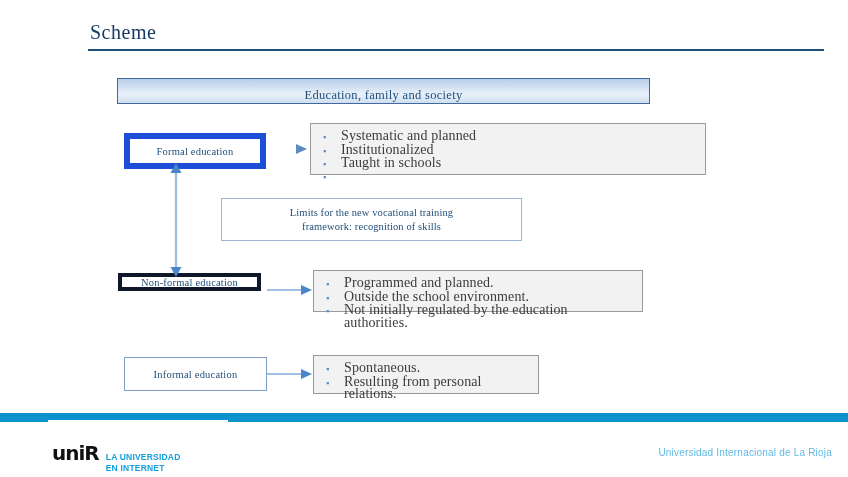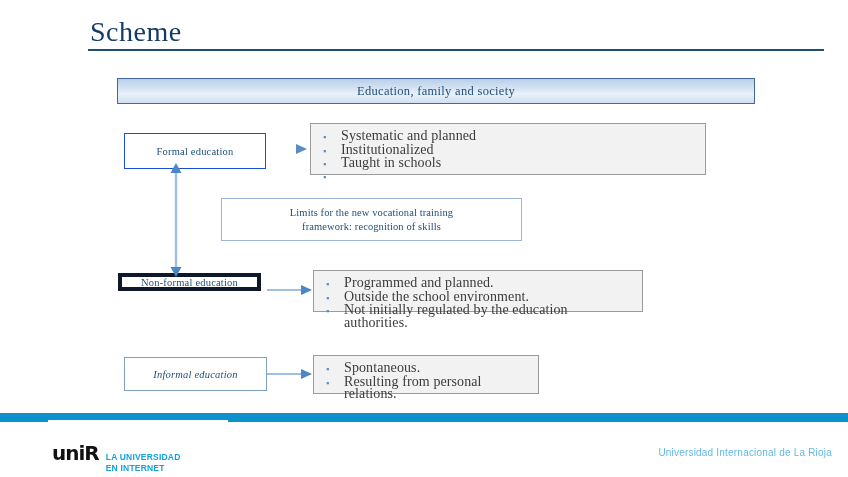--- a/index.html
+++ b/index.html
@@ -17,44 +17,44 @@
 
   
   #slide-title-wrap {
     position: absolute;
     left: 88px;
     top: 16px;
     width: 736px;
   }
   #slide-title {
     font-family: "Liberation Serif", serif;
-    font-size: 28px;
+    font-size: 20px;
     color: #143a66;
     letter-spacing: 0.5px;
     line-height: 32px;
     padding-left: 2px;
   }
   #slide-title-rule {
     height: 2px;
     background: #1f4e79;
     width: 736px;
     margin-top: 1px;
   }
 
   
   #banner {
     position: absolute;
     left: 117px;
     top: 78px;
-    width: 638px;
+    width: 533px;
     height: 26px;
     border: 1px solid #41699e;
     background: linear-gradient(to bottom, #b8cfe8 0%, #d5e3f3 38%, #e9f1fa 62%, #cfdff1 100%);
     display: flex;
-    align-items: center;
+    align-items: flex-end;
     justify-content: center;
     box-sizing: border-box;
   }
   #banner-text {
     font-family: "Liberation Serif", serif;
     font-size: 12.5px;
     color: #1f4e79;
     letter-spacing: 0.3px;
   }
 
@@ -69,36 +69,35 @@
     font-family: "Liberation Serif", serif;
     font-size: 10.5px;
     color: #1f4e79;
     letter-spacing: 0.2px;
   }
   #box-formal {
     left: 124px;
     top: 133px;
     width: 142px;
     height: 36px;
-    border: 1px solid #1d4ed8;
+    border: 6px solid #1d4ed8;
   }
   #box-nonformal {
     left: 118px;
     top: 273px;
     width: 143px;
     height: 18px;
     border: 4px solid #0f172a;
   }
   #box-informal {
     left: 124px;
     top: 357px;
     width: 143px;
     height: 34px;
     border: 1px solid #7f9fc4;
-    font-style: italic;
   }
 
   
   #box-limits {
     position: absolute;
     left: 221px;
     top: 198px;
     width: 301px;
     height: 43px;
     border: 1px solid #9bb6d4;

